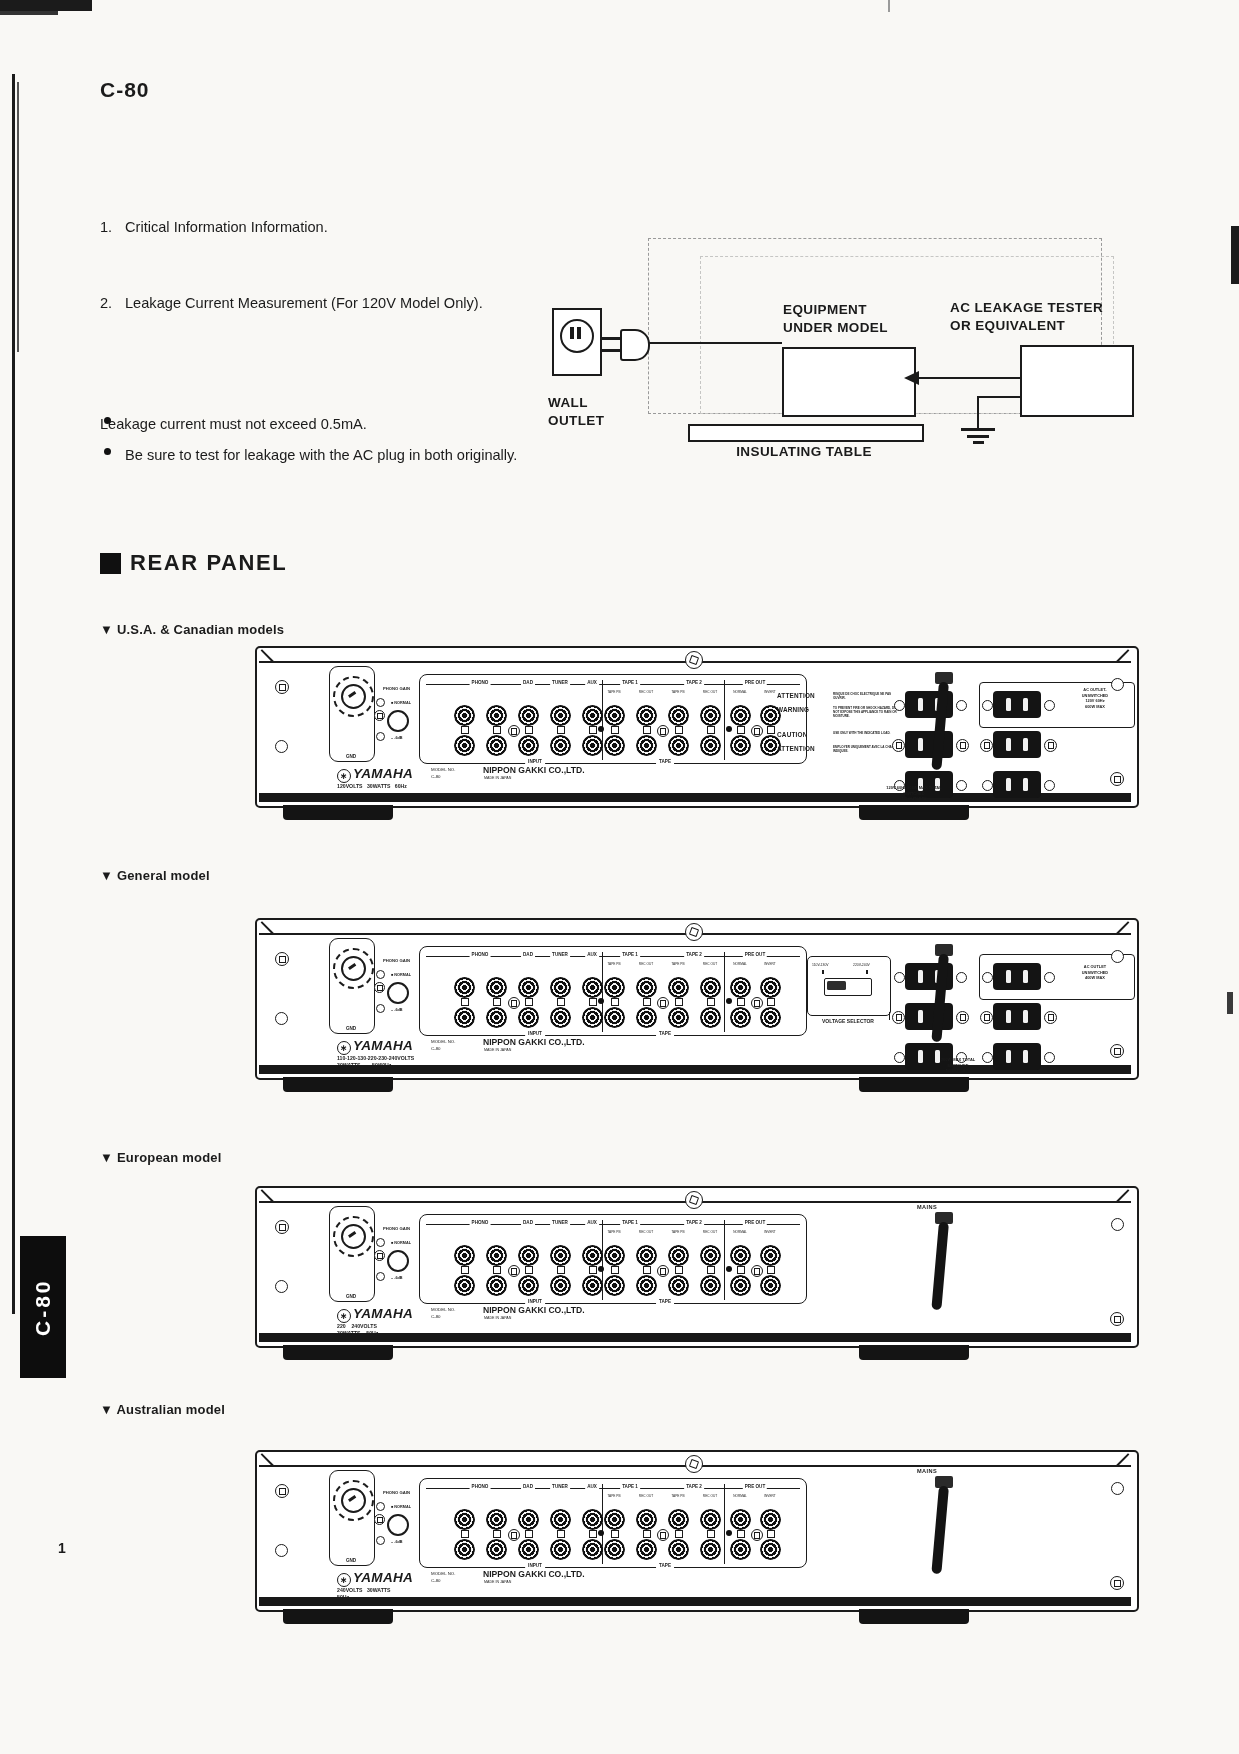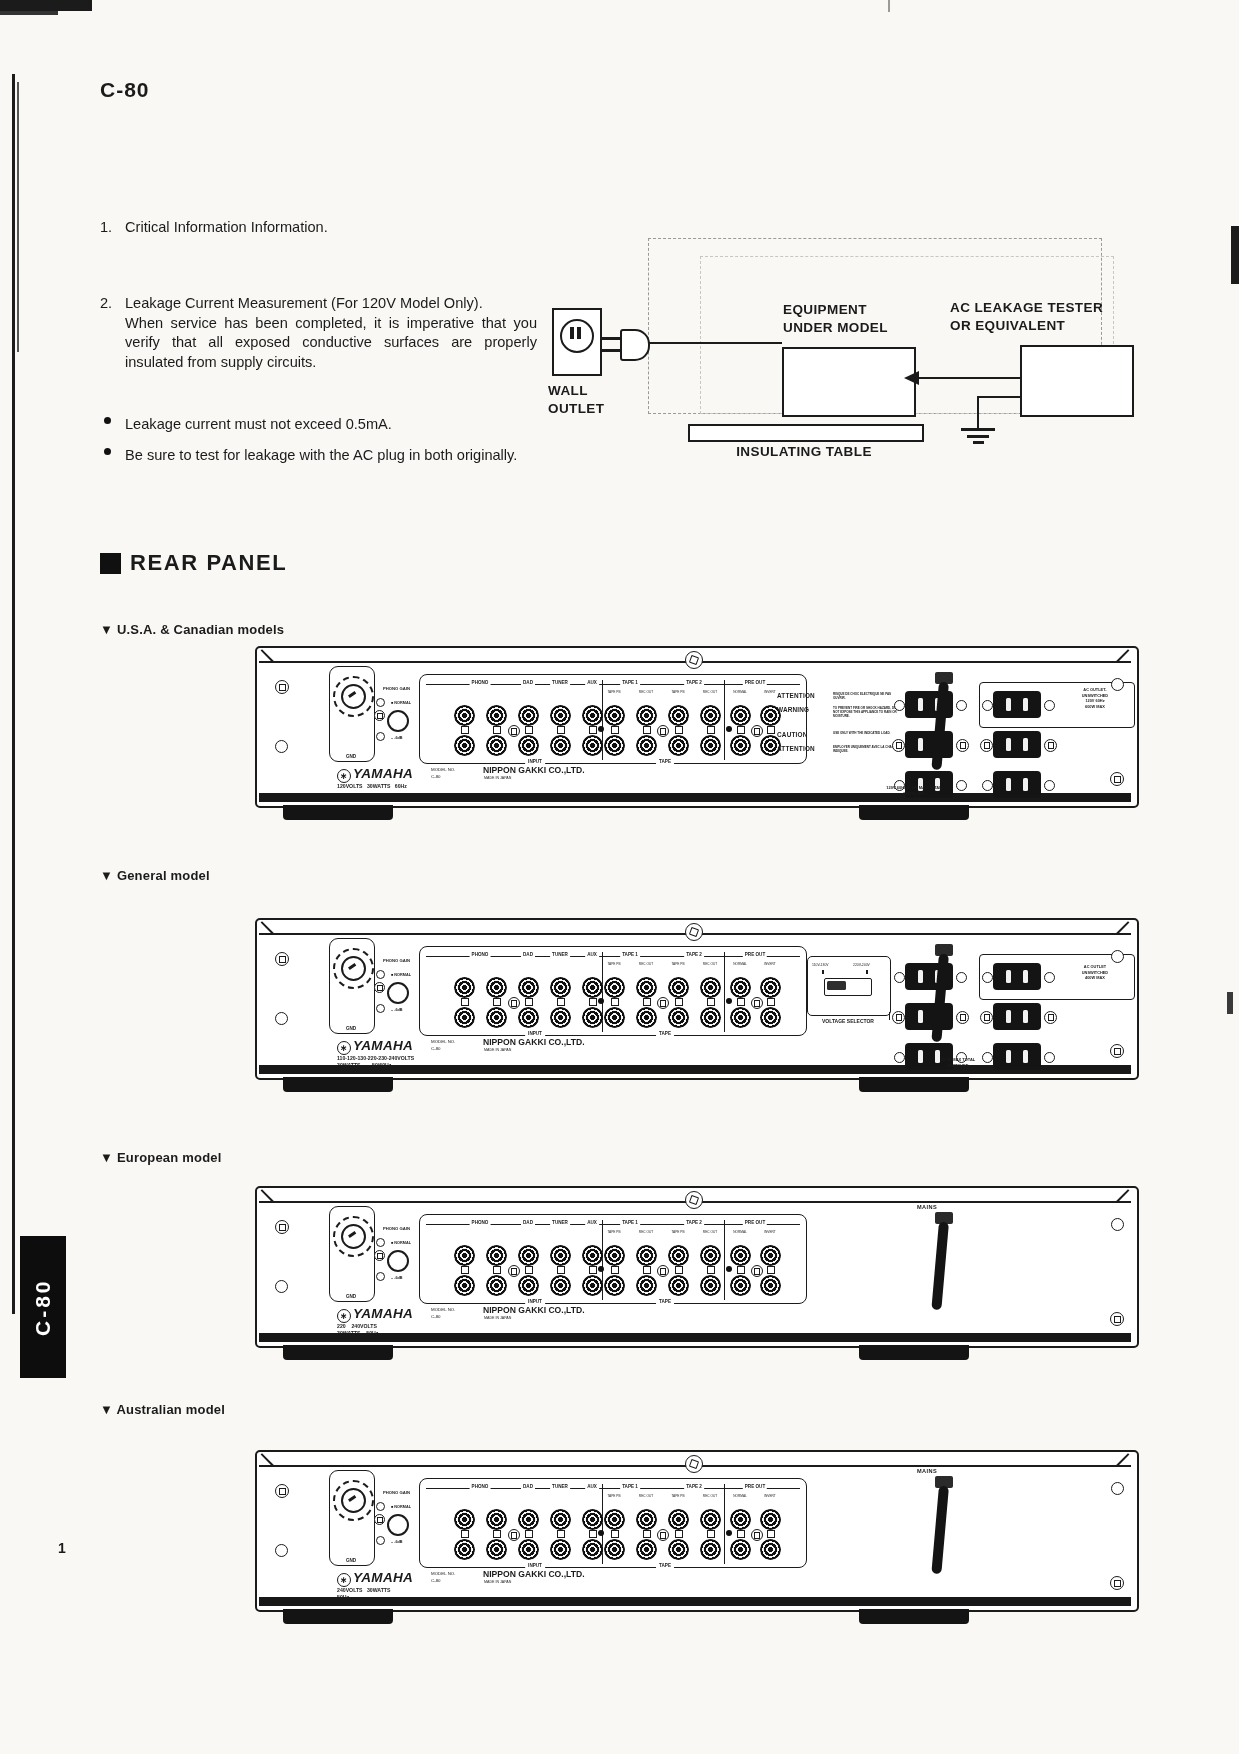--- a/index.html
+++ b/index.html
@@ -35,26 +35,25 @@
 
 
   <div class="abs body-txt" style="left:100px;top:218px;width:445px;">
     <span class="abs" style="left:0;top:0;">1.</span>
     <div style="margin-left:25px;">Critical Information Information.</div>
   </div>
 
   <div class="abs body-txt" style="left:100px;top:294px;width:445px;">
     <span class="abs" style="left:0;top:0;">2.</span>
     <div style="margin-left:25px;">Leakage Current Measurement (For 120V Model Only).</div>
-    <div class="just" style="margin-left:25px;width:412px;">When service has been completed, it is imperative that you verify that all exposed conductive surfaces are properly insulated from supply circuits.</div>
   </div>
 
   <div class="abs body-txt" style="left:100px;top:415px;width:445px;">
     <span class="abs" style="left:4px;top:2px;width:7px;height:7px;border-radius:50%;background:#111;"></span>
-    <div style="margin-left:25px;width:412px;">Leakage current must not exceed 0.5mA.</div>
+    <div style="width:412px;">Leakage current must not exceed 0.5mA.</div>
   </div>
   <div class="abs body-txt" style="left:100px;top:446px;width:445px;">
     <span class="abs" style="left:4px;top:2px;width:7px;height:7px;border-radius:50%;background:#111;"></span>
     <div style="margin-left:25px;width:412px;">Be sure to test for leakage with the AC plug in both originally.</div>
   </div>
 
   <div class="abs" style="left:0;top:0;width:1239px;height:500px;">
     <div class="abs" style="left:648px;top:238px;width:452px;height:174px;border:1.6px dashed #9a9a9a;"></div>
     <div class="abs" style="left:700px;top:256px;width:412px;height:156px;border:1.3px dashed #c6c6c4;"></div>
 
@@ -65,21 +64,21 @@
     <div class="abs diag-label" style="left:950px;top:299px;">
       <div>AC LEAKAGE TESTER</div>
       <div>OR EQUIVALENT</div>
     </div>
 
     <div class="abs" style="left:552px;top:308px;width:46px;height:64px;border:2.5px solid #1b1b1b;background:#fff;">
       <div class="abs" style="left:6px;top:9px;width:30px;height:30px;border:2px solid #1b1b1b;border-radius:50%;"></div>
       <div class="abs blackline" style="left:16px;top:17px;width:3.5px;height:12px;"></div>
       <div class="abs blackline" style="left:23px;top:17px;width:3.5px;height:12px;"></div>
     </div>
-    <div class="abs diag-label" style="left:548px;top:382px;">
+    <div class="abs diag-label" style="left:548px;top:394px;">
       <div>WALL</div>
       <div>OUTLET</div>
     </div>
 
     <div class="abs blackline" style="left:602px;top:337px;width:19px;height:2.5px;"></div>
     <div class="abs blackline" style="left:602px;top:349px;width:19px;height:2.5px;"></div>
     <div class="abs" style="left:620px;top:329px;width:26px;height:28px;border:2.5px solid #1b1b1b;border-radius:3px 15px 15px 3px;background:#fff;"></div>
     <div class="abs blackline" style="left:648px;top:342px;width:134px;height:2.4px;"></div>
 
     <div class="abs" style="left:782px;top:347px;width:130px;height:66px;border:2.6px solid #1b1b1b;background:#fff;"></div>

